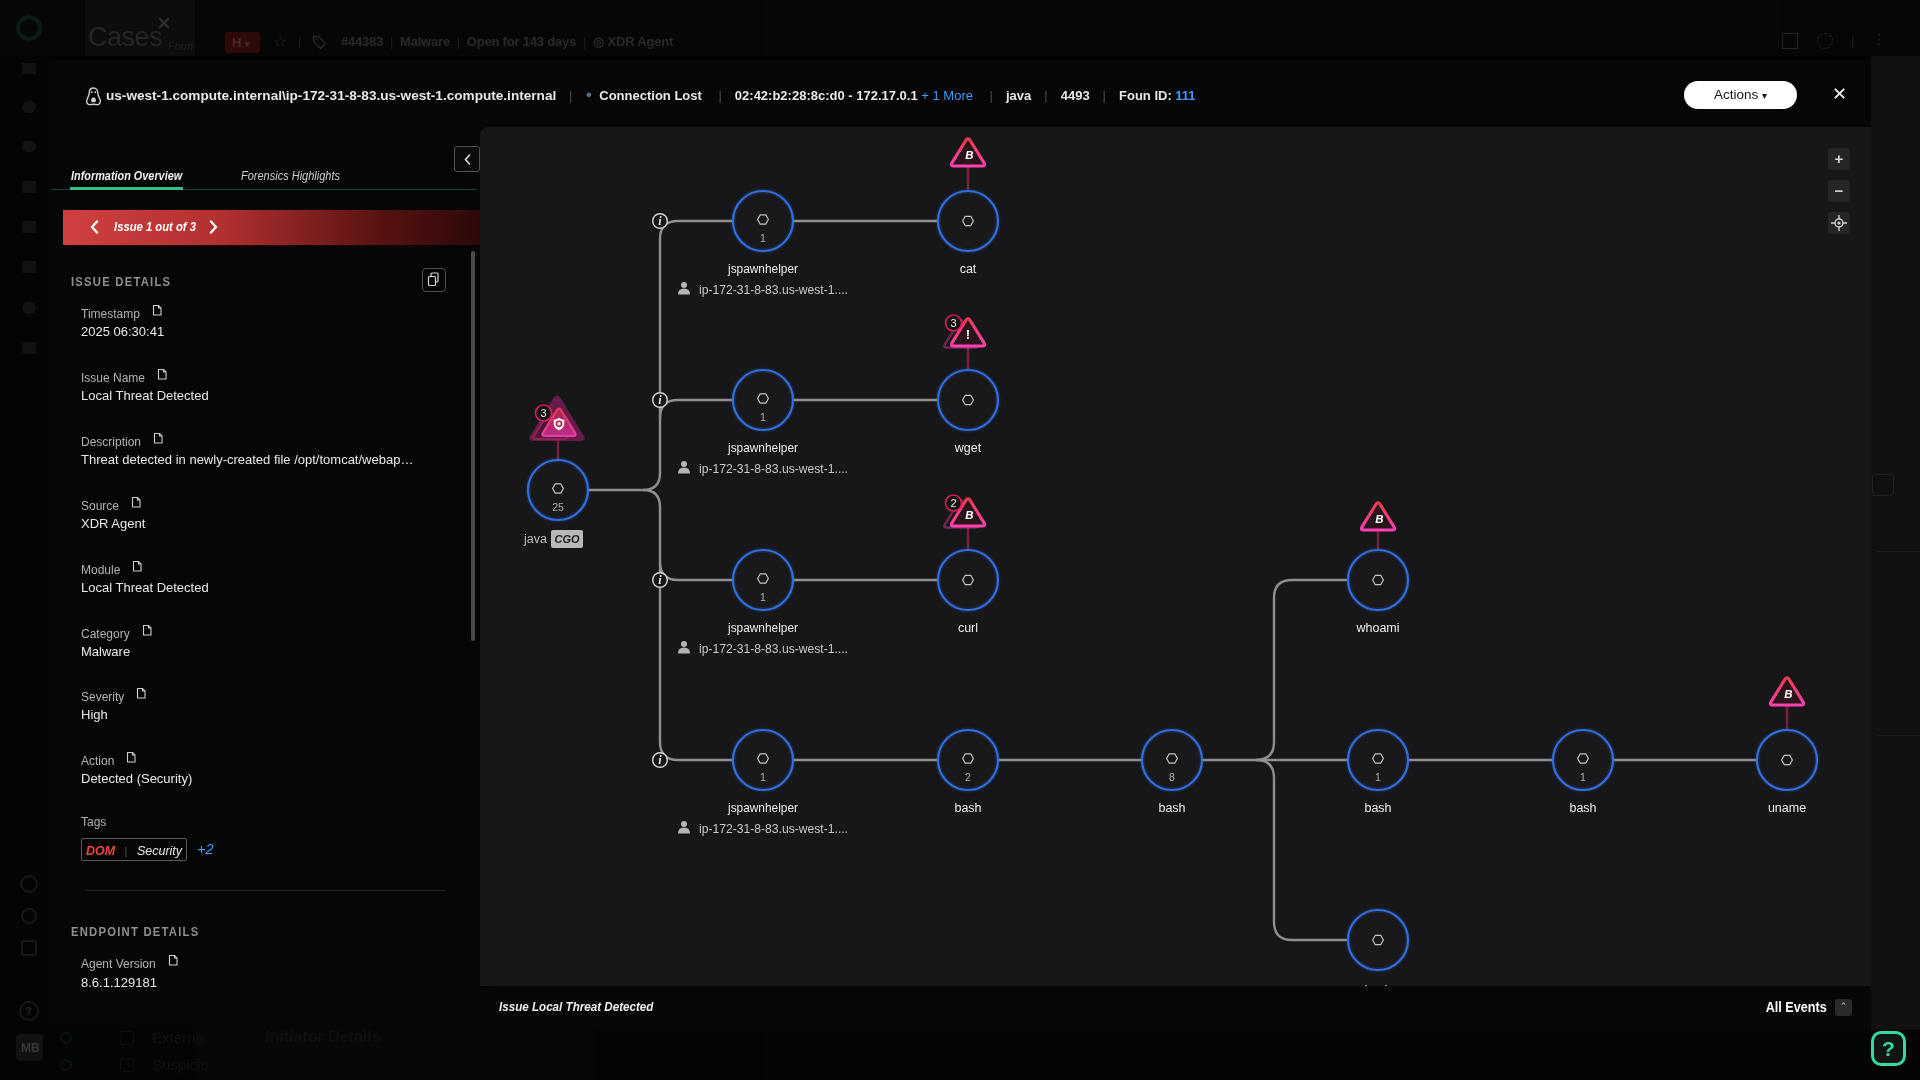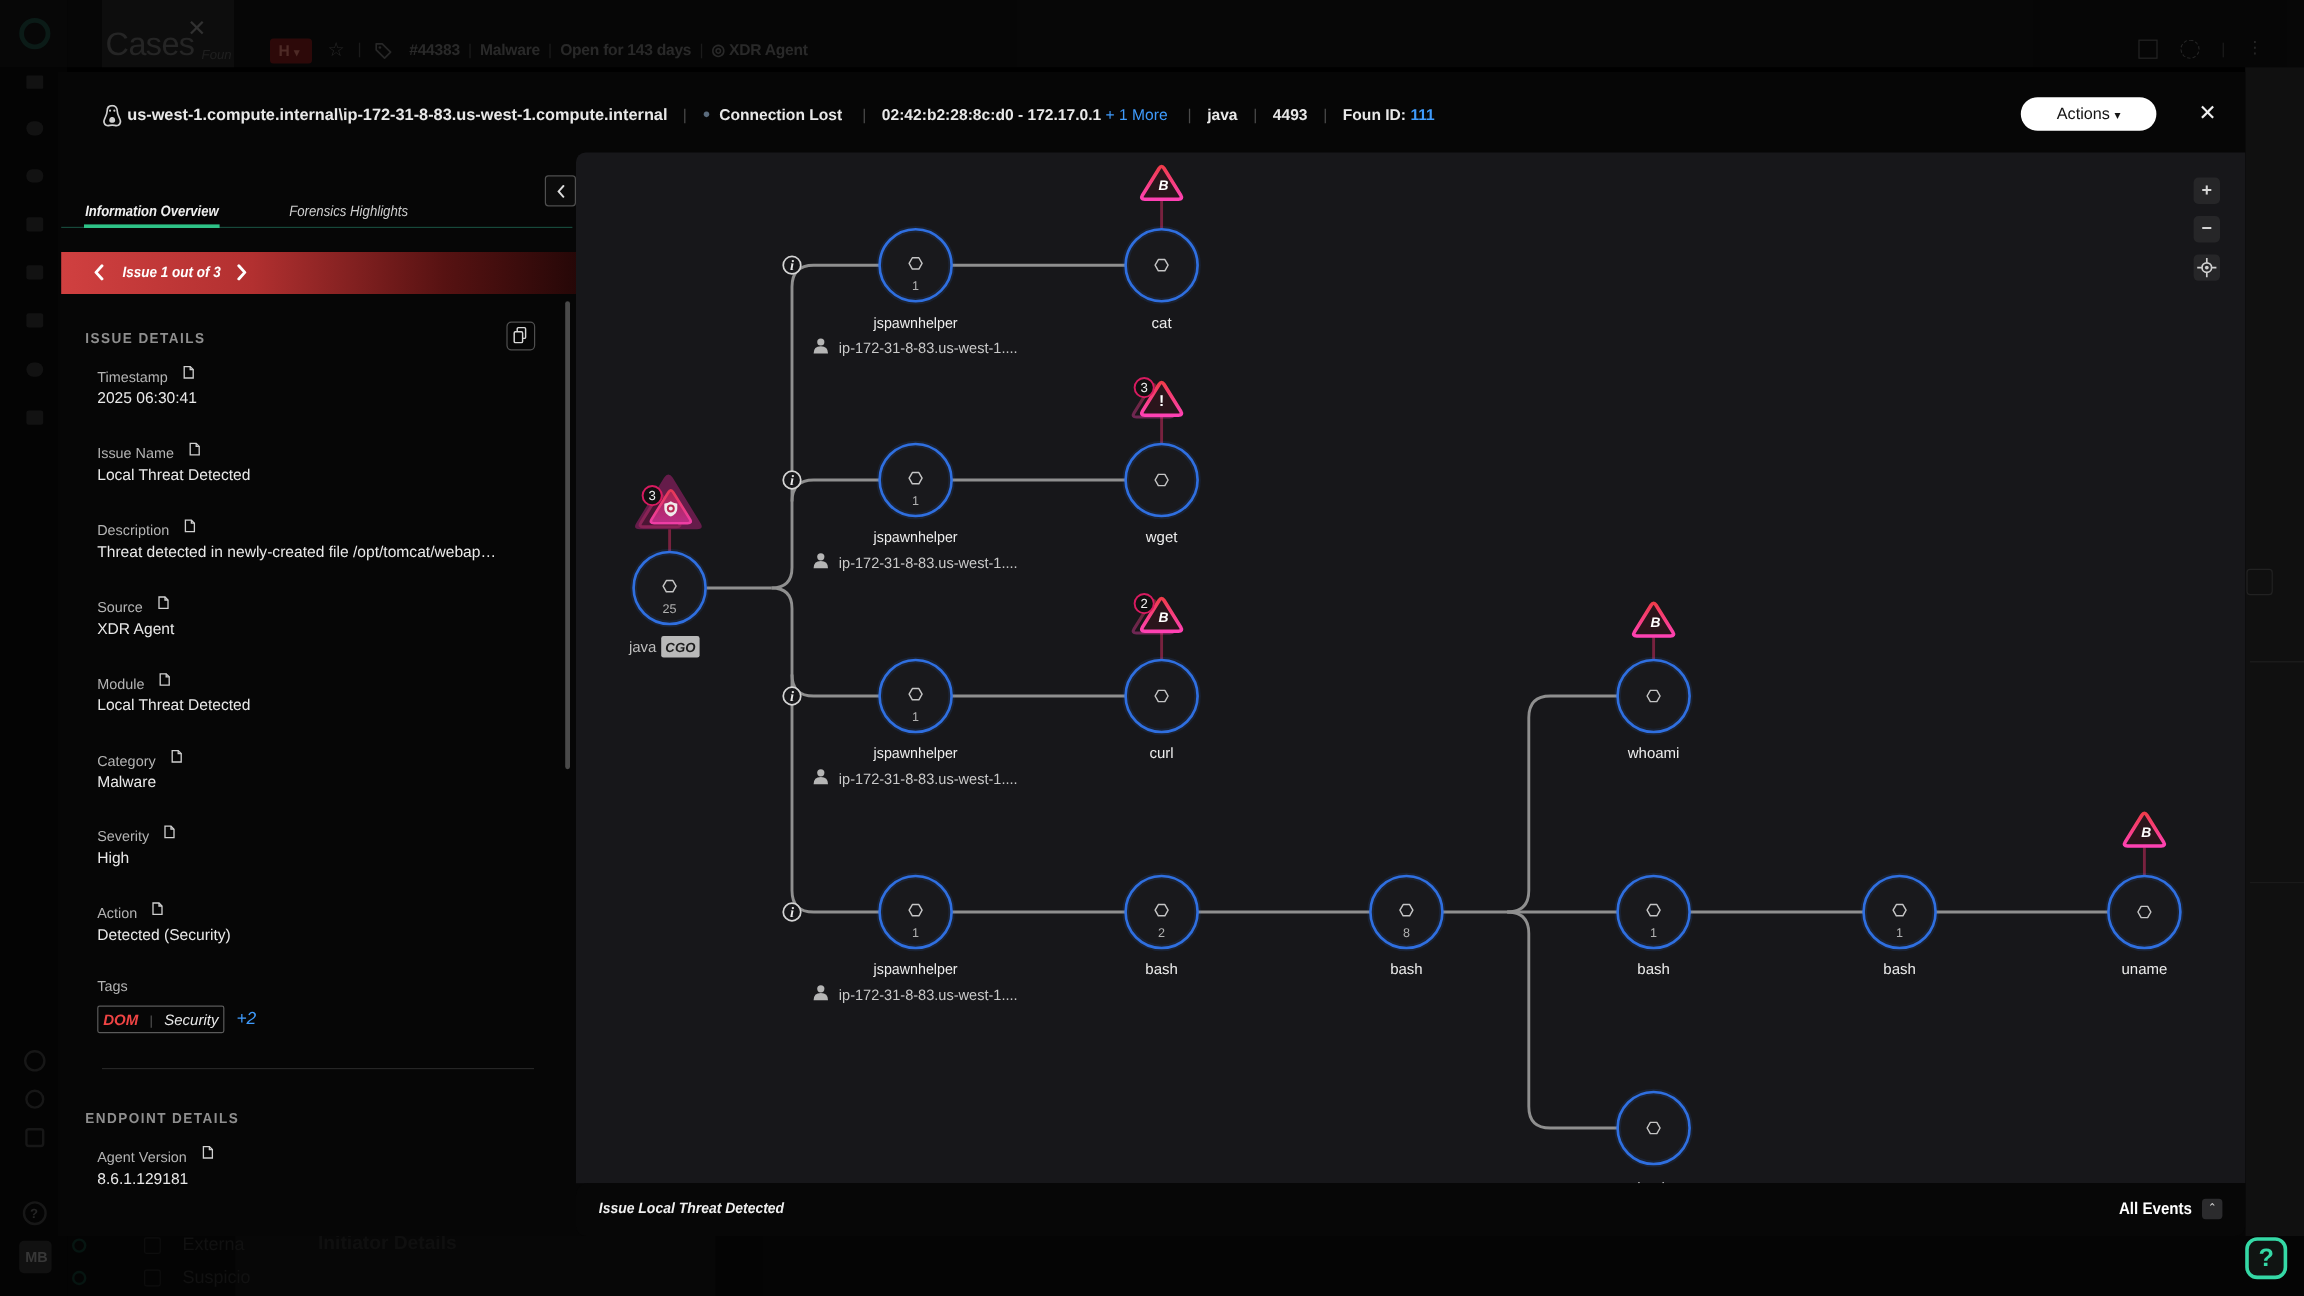--- a/index.html
+++ b/index.html
@@ -110,21 +110,21 @@
     <div class="abs" style="left:1784px;top:23px;font-size:18px;color:#efefef;font-weight:400;">✕</div>
   </div>
 
   <div id="lpanel">
 
     <div class="abs" style="left:23px;top:42px;font-size:12.5px;font-weight:700;font-style:italic;color:#f0f0f0;white-space:nowrap;"><span style="display:inline-block;transform:scaleX(0.87);transform-origin:0 50%;">Information Overview</span></div>
     <div class="abs" style="left:174px;top:42px;font-size:12.5px;font-style:italic;color:#cfcfcf;white-space:nowrap;margin-left:19px;"><span style="display:inline-block;transform:scaleX(0.88);transform-origin:0 50%;">Forensics Highlights</span></div>
     <div class="abs" style="left:3px;top:61.5px;width:426px;height:1.2px;background:#16483a;"></div>
     <div class="abs" style="left:22px;top:60px;width:113px;height:3.2px;background:#2ec287;"></div>
 
-    <div class="abs" style="left:3px;top:83px;width:498px;height:35px;background:linear-gradient(90deg,#d04040 0%,#b23030 32%,#571212 64%,#170404 93%,#0c0202 100%);">
+    <div class="abs" style="left:15px;top:83px;width:498px;height:35px;background:linear-gradient(90deg,#d04040 0%,#b23030 32%,#571212 64%,#170404 93%,#0c0202 100%);">
       <svg class="abs" style="left:27px;top:10px;" width="9" height="14" viewBox="0 0 9 14">
           <path d="M7 1.5 L2 7 L7 12.5" fill="none" stroke="#fff" stroke-width="2.4" stroke-linecap="round" stroke-linejoin="round"></path>
         </svg>
       <span class="abs" style="left:51px;top:10px;color:#fff;font-size:12.5px;font-weight:700;font-style:italic;white-space:nowrap;"><span style="display:inline-block;transform:scaleX(0.9);transform-origin:0 50%;">Issue 1 out of 3</span></span>
       <svg class="abs" style="left:146px;top:10px;" width="9" height="14" viewBox="0 0 9 14">
           <path d="M2 1.5 L7 7 L2 12.5" fill="none" stroke="#fff" stroke-width="2.4" stroke-linecap="round" stroke-linejoin="round"></path>
         </svg>
     </div>
 
     <div class="abs" style="left:23px;top:148px;font-size:12px;font-weight:700;color:#8f8f8f;letter-spacing:1.3px;"><span style="display:inline-block;transform:scaleX(0.94);transform-origin:0 50%;">ISSUE DETAILS</span></div>

